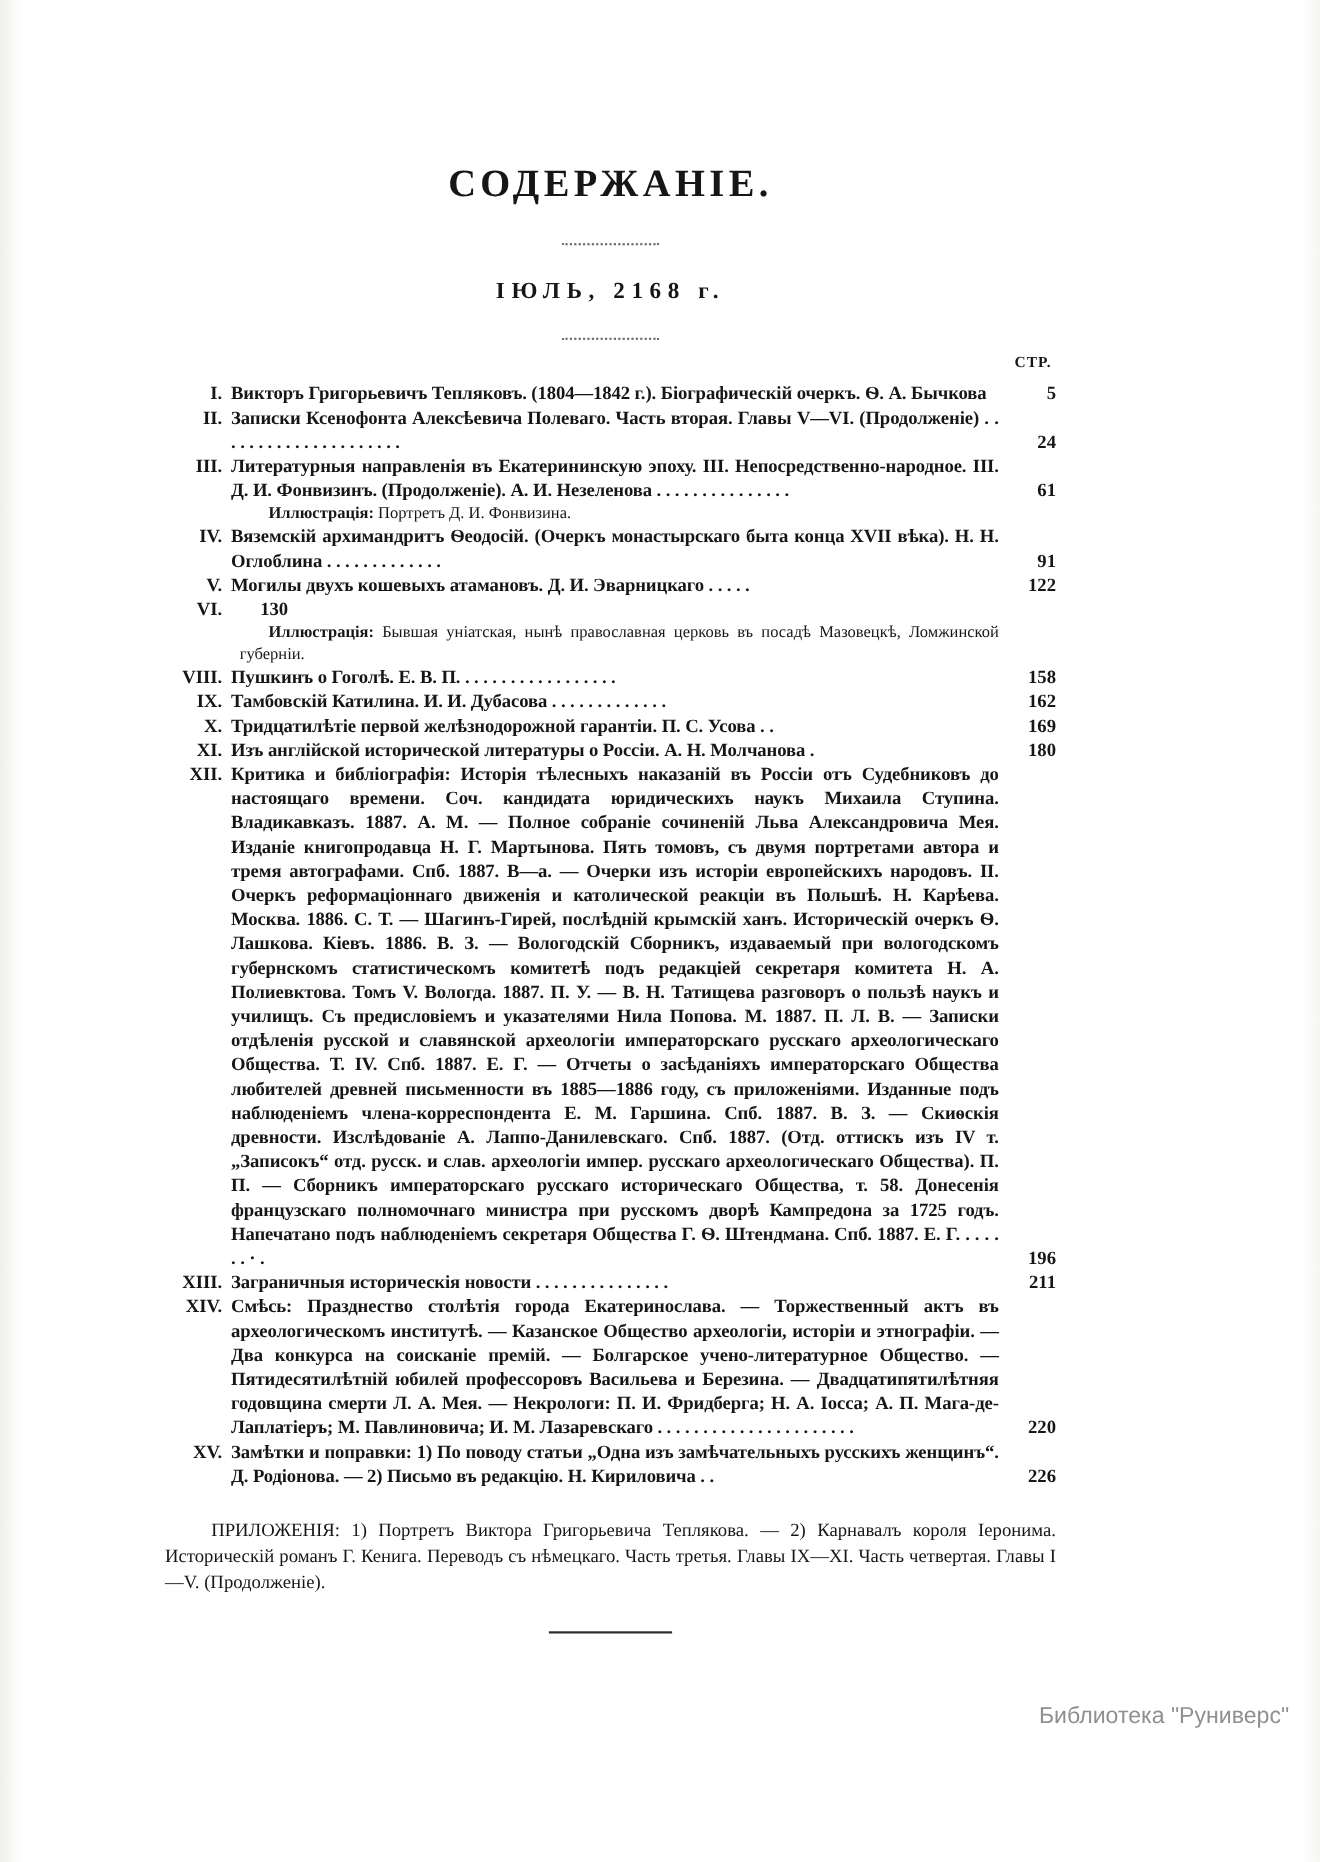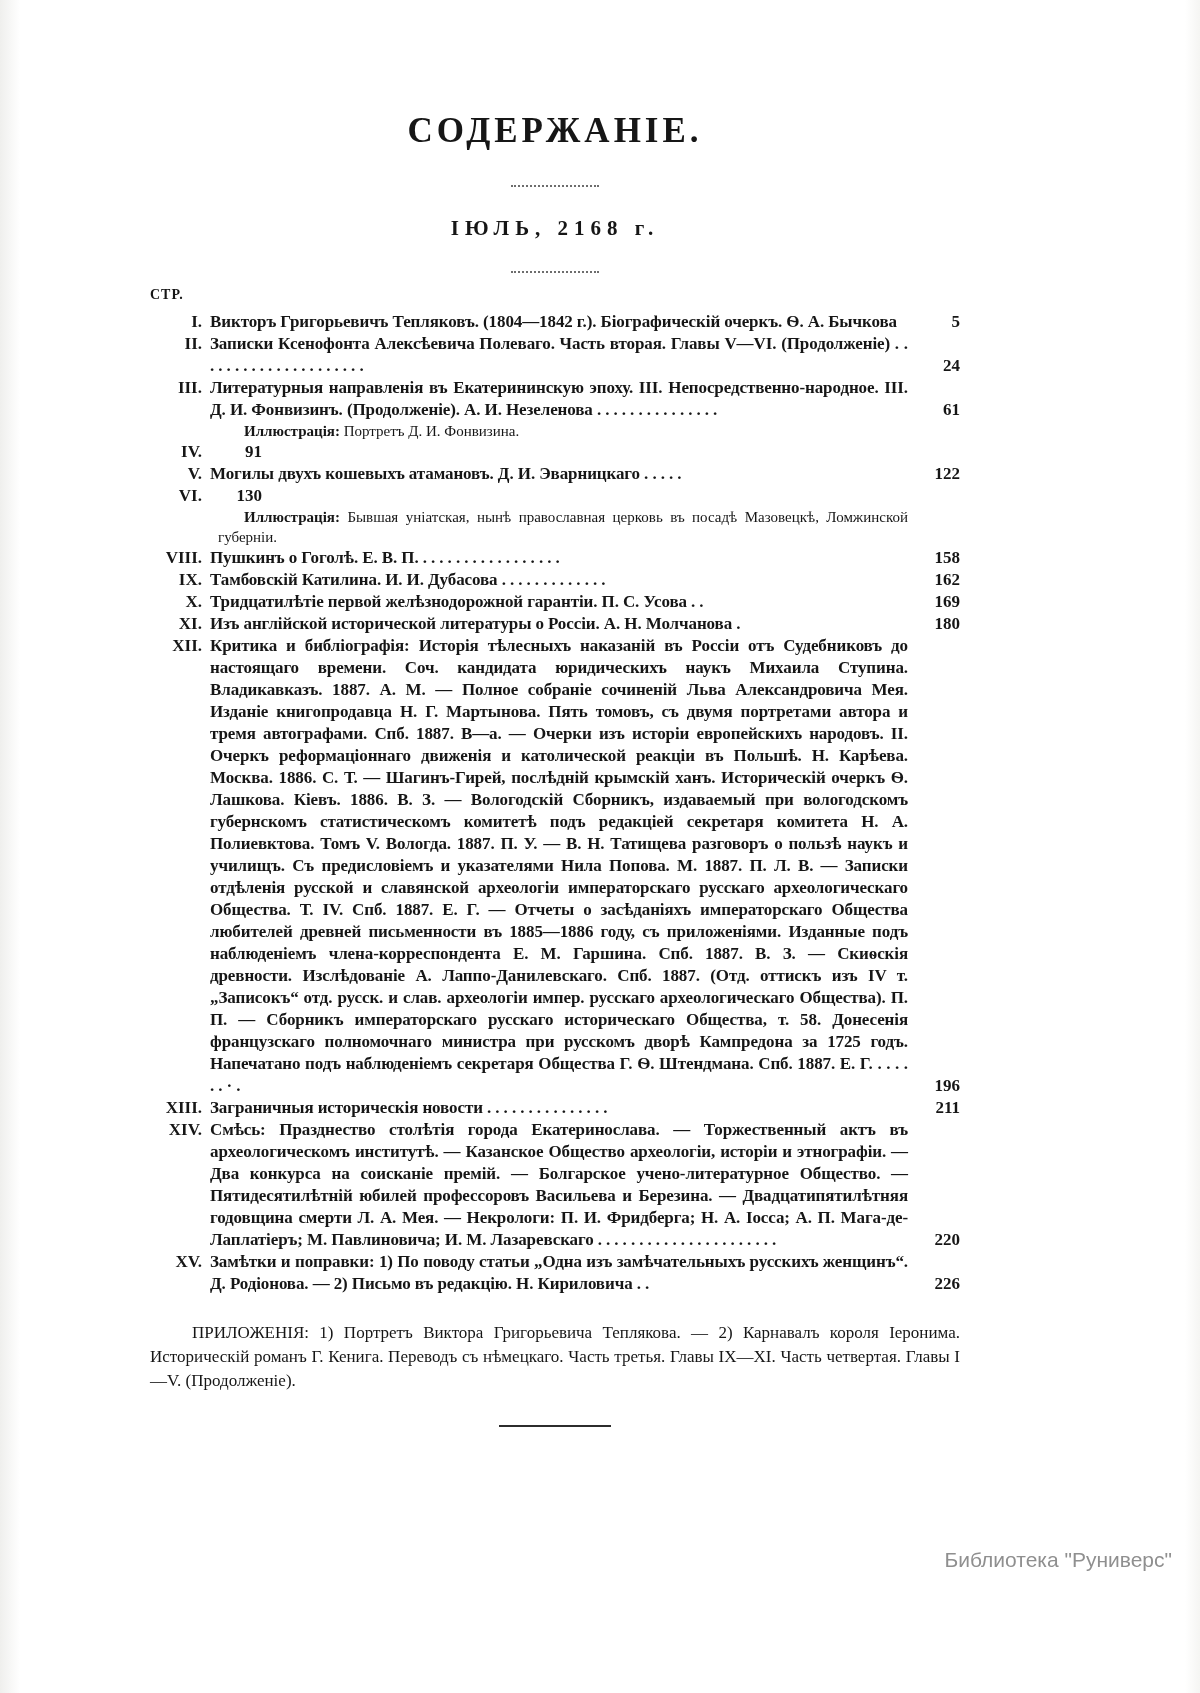--- a/index.html
+++ b/index.html
@@ -10,20 +10,21 @@
     height: 1693px;
     background: linear-gradient(90deg, #efefed 0px, #ffffff 20px, #ffffff 1185px, #f5f5f3 1200px);
     font-family: "Liberation Serif", "DejaVu Serif", serif;
     color: #161616;
     overflow: hidden;
   }
   .content {
     margin-left: 150px;
     width: 810px;
     padding-top: 111px;
+    margin-top: 36px;
   }
   .title {
     margin: 0;
     text-align: center;
     font-size: 35px;
     line-height: 40px;
     font-weight: bold;
     letter-spacing: 4px;
   }
   .ornament {
@@ -36,20 +37,21 @@
   .subtitle {
     margin: 28px 0 0 0;
     text-align: center;
     font-size: 21px;
     line-height: 26px;
     font-weight: bold;
     letter-spacing: 6px;
   }
   .str-header {
     margin-top: 14px;
+    text-align: right;
     padding-right: 4px;
     font-size: 14px;
     font-weight: bold;
     letter-spacing: 1px;
   }
   .toc { margin-top: 8px; }
   .toc-row { display: flex; align-items: flex-start; }
   .toc-num {
     flex: 0 0 60px;
     text-align: right;
@@ -128,20 +130,21 @@
           <div class="toc-page">24</div>
         </div>
         <div class="toc-row">
           <div class="toc-num">III.</div>
           <div class="toc-body">Литературныя направленія въ Екатерининскую эпоху. III. Непосредственно-народное. III. Д. И. Фонвизинъ. (Продолженіе). А. И. Незеленова . . . . . . . . . . . . . . .</div>
           <div class="toc-page">61</div>
         </div>
         <div class="toc-note"><span class="note-lead">Иллюстрація: </span>Портретъ Д. И. Фонвизина.</div>
         <div class="toc-row">
           <div class="toc-num">IV.</div>
+          <div class="toc-body">Вяземскій архимандритъ Ѳеодосій. (Очеркъ монастырскаго быта конца XVII вѣка). Н. Н. Оглоблина . . . . . . . . . . . . .</div>
           <div class="toc-page">91</div>
         </div>
         <div class="toc-row">
           <div class="toc-num">V.</div>
           <div class="toc-body">Могилы двухъ кошевыхъ атамановъ. Д. И. Эварницкаго . . . . .</div>
           <div class="toc-page">122</div>
         </div>
         <div class="toc-row">
           <div class="toc-num">VI.</div>
           <div class="toc-page">130</div>

